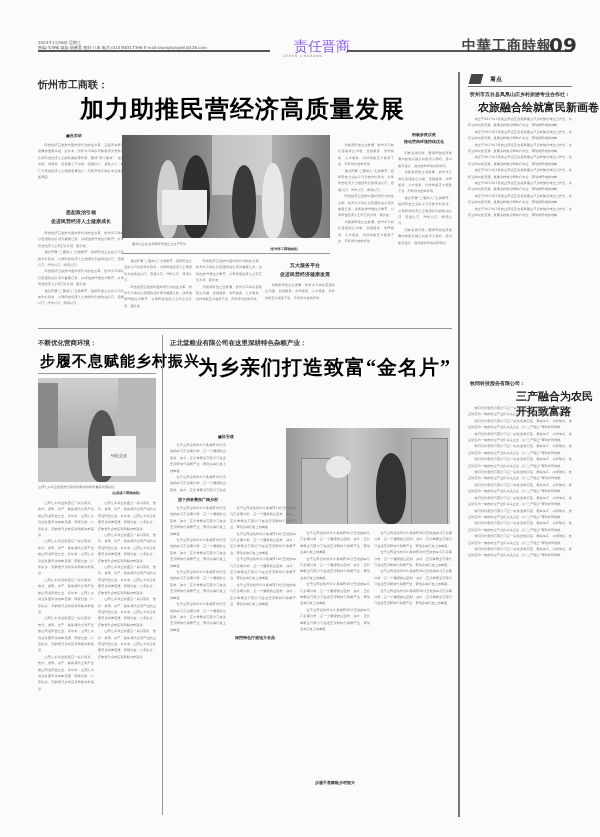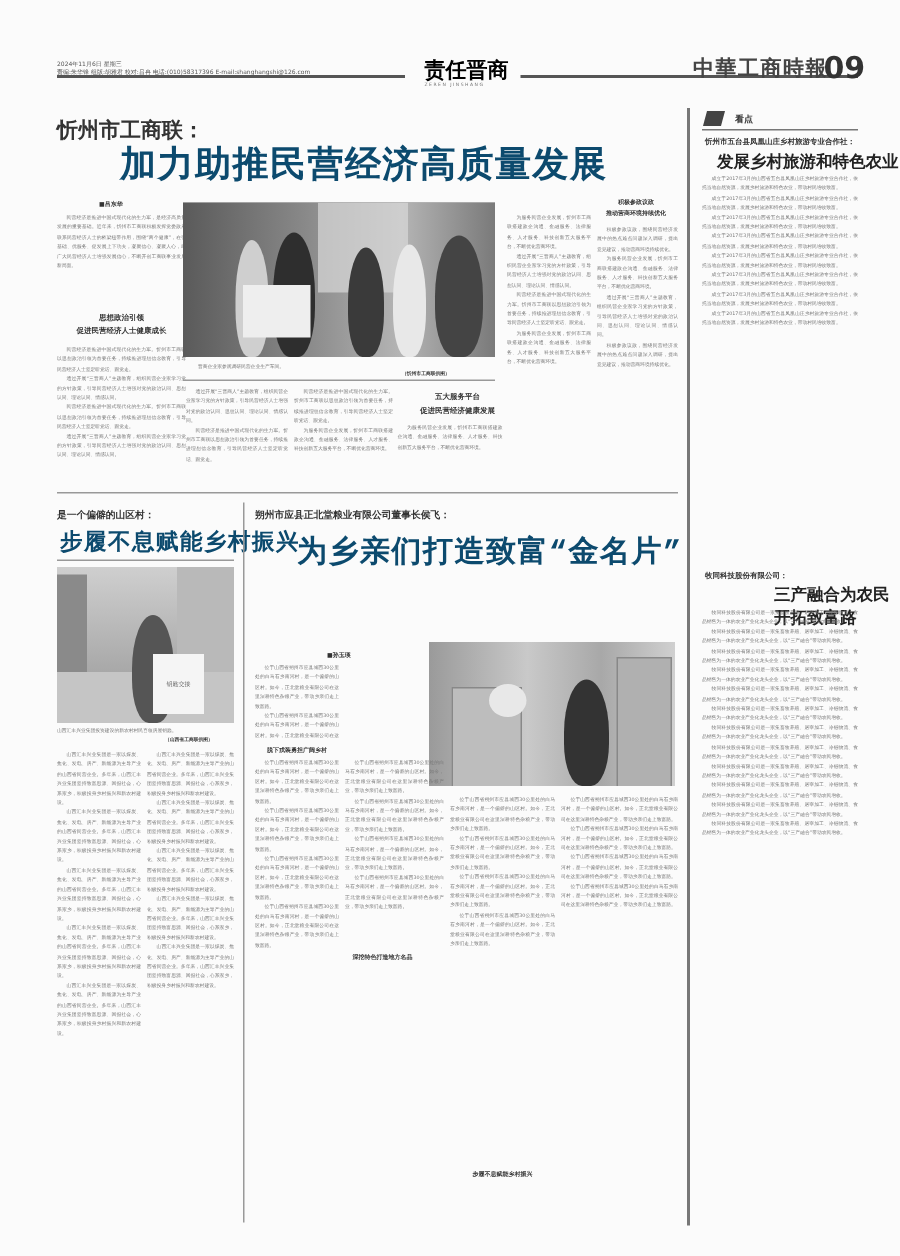--- a/index.html
+++ b/index.html
@@ -1,26 +1,26 @@
 <!DOCTYPE html>
 <html><head>
 <meta charset="utf-8">
 <style>
   html,body{margin:0;padding:0;background:#fbfbfb;}
   body{width:600px;height:837px;position:relative;overflow:hidden;font-family:"DejaVu Sans",sans-serif;color:#222;}
   .abs{position:absolute;}
   .meta{left:38px;font-size:4px;color:#555;white-space:nowrap;}
   .rule-top{left:38px;top:50px;width:232px;height:2px;background:#555;}
   .rule-top2{left:347px;top:50px;width:225px;height:2px;background:#555;}
-  .brand{left:283px;top:38px;font-size:14px;font-weight:bold;color:#000000;letter-spacing:0;}
+  .brand{left:294px;top:38px;font-size:14px;font-weight:normal;color:#8b5cf6;letter-spacing:0;}
   .brand-sub{left:283px;top:54px;font-size:3px;color:#777;letter-spacing:1px;}
   .paper-name{left:462px;top:37px;font-size:14px;font-weight:bold;color:#444;letter-spacing:1px;}
   .page-num{left:549px;top:33px;font-size:20px;font-weight:bold;color:#333;}
-  .kicker{font-size:14px;font-weight:bold;color:#333;}
-  .headline{font-family:Liberation Mono, monospace;font-weight:bold;color:#0c4a6e;letter-spacing:1px;}
+  .kicker{font-size:10px;font-weight:bold;color:#333;}
+  .headline{font-family:Liberation Serif, serif;font-weight:bold;color:#000000;letter-spacing:1px;}
   .col{font-size:3.2px;line-height:6.4px;color:#777;text-align:justify;overflow:hidden;}
   .col p{margin:0 0 0 0;text-indent:2em;}
   .sub{font-size:5px;font-weight:bold;color:#333;text-align:center;line-height:9px;}
   .byline{font-size:4px;font-weight:bold;color:#333;}
   .photo{background:#6f6f6f;overflow:hidden;}
   .caption{font-size:3.2px;line-height:6px;color:#777;}
   .vline{width:1px;background:#999;}
   .hline{height:1px;background:#999;}
   .sidebox-label{font-size:6px;font-weight:bold;color:#333;}
   .side-kicker{font-size:5.5px;font-weight:bold;color:#333;}
@@ -93,21 +93,21 @@
 推动营商环境持续优化</span></div>
 <div class="abs col" style="left:398px;top:150px;width:54px;height:174px;">
     <p>积极参政议政，围绕民营经济发展中的热点难点问题深入调研，提出意见建议，推动营商环境持续优化。</p>
     <p>为服务民营企业发展，忻州市工商联搭建政企沟通、金融服务、法律服务、人才服务、科技创新五大服务平台，不断优化营商环境。</p>
     <p>通过开展“三晋商人”主题教育，组织民营企业家学习党的方针政策，引导民营经济人士增强对党的政治认同、思想认同、理论认同、情感认同。</p>
     <p>积极参政议政，围绕民营经济发展中的热点难点问题深入调研，提出意见建议，推动营商环境持续优化。</p>
   </div>
 
 <div class="abs hline" style="left:38px;top:328px;width:414px;"></div>
 
-<div class="abs kicker" style="left:38px;top:339px;font-size:6.5px;">是一个偏僻的山区村：</div>
+<div class="abs kicker" style="left:38px;top:339px;font-size:6.5px;">不断优化营商环境：</div>
 <div class="abs headline" style="left:40px;top:352px;font-size:15px;">步履不息赋能乡村振兴</div>
 <div class="abs hline" style="left:38px;top:373px;width:118px;"></div>
 
 <div class="abs photo" style="left:38px;top:378px;width:118px;height:104px;">
   <div class="abs" style="left:0;top:0;width:118px;height:70px;background:linear-gradient(180deg,#cfcfcf,#a8a8a8);"></div>
   <div class="abs" style="left:0;top:5px;width:20px;height:65px;background:#8a8a8a;"></div>
   <div class="abs" style="left:80px;top:0;width:38px;height:70px;background:#b9b9b9;"></div>
   <div class="abs" style="left:0;top:70px;width:118px;height:34px;background:#c5c5c5;"></div>
   <div class="fig" style="left:50px;top:32px;width:28px;height:72px;background:#555;"></div>
   <div class="abs" style="left:64px;top:58px;width:34px;height:40px;background:#f5f5f5;font-size:4px;color:#666;text-align:center;line-height:40px;">钥匙交接</div>
@@ -124,21 +124,21 @@
 <div class="abs col" style="left:98px;top:500px;width:58px;height:312px;">
     <p>山西汇丰兴业集团是一家以煤炭、焦化、发电、房产、新能源为主导产业的山西省民营企业。多年来，山西汇丰兴业集团坚持致富思源、回报社会，心系家乡，积极投身乡村振兴和新农村建设。</p>
     <p>山西汇丰兴业集团是一家以煤炭、焦化、发电、房产、新能源为主导产业的山西省民营企业。多年来，山西汇丰兴业集团坚持致富思源、回报社会，心系家乡，积极投身乡村振兴和新农村建设。</p>
     <p>山西汇丰兴业集团是一家以煤炭、焦化、发电、房产、新能源为主导产业的山西省民营企业。多年来，山西汇丰兴业集团坚持致富思源、回报社会，心系家乡，积极投身乡村振兴和新农村建设。</p>
     <p>山西汇丰兴业集团是一家以煤炭、焦化、发电、房产、新能源为主导产业的山西省民营企业。多年来，山西汇丰兴业集团坚持致富思源、回报社会，心系家乡，积极投身乡村振兴和新农村建设。</p>
     <p>山西汇丰兴业集团是一家以煤炭、焦化、发电、房产、新能源为主导产业的山西省民营企业。多年来，山西汇丰兴业集团坚持致富思源、回报社会，心系家乡，积极投身乡村振兴和新农村建设。</p>
   </div>
 
 <div class="abs vline" style="left:162px;top:335px;height:480px;"></div>
 
-<div class="abs kicker" style="left:170px;top:339px;font-size:6.5px;">朔州市应县正北堂粮业有限公司董事长侯飞：</div>
+<div class="abs kicker" style="left:170px;top:339px;font-size:6.5px;">正北堂粮业有限公司在这里深耕特色杂粮产业：</div>
 <div class="abs headline" style="left:198px;top:354px;font-size:20px;">为乡亲们打造致富“金名片”</div>
 
 <div class="abs byline" style="left:218px;top:434px;">■孙玉瑛</div>
 <div class="abs col" style="left:170px;top:442px;width:56px;height:50px;">
     <p>位于山西省朔州市应县城西30公里处的白马石乡南河村，是一个偏僻的山区村。如今，正北堂粮业有限公司在这里深耕特色杂粮产业，带动乡亲们走上致富路。</p>
     <p>位于山西省朔州市应县城西30公里处的白马石乡南河村，是一个偏僻的山区村。如今，正北堂粮业有限公司在这里深耕特色杂粮产业，带动乡亲们走上致富路。</p>
   </div>
 <div class="abs sub" style="left:170px;top:495px;width:56px;font-size:4px;">脱下戎装勇担广阔乡村</div>
 <div class="abs col" style="left:170px;top:505px;width:56px;height:310px;">
     <p>位于山西省朔州市应县城西30公里处的白马石乡南河村，是一个偏僻的山区村。如今，正北堂粮业有限公司在这里深耕特色杂粮产业，带动乡亲们走上致富路。</p>
@@ -175,21 +175,21 @@
     <p>位于山西省朔州市应县城西30公里处的白马石乡南河村，是一个偏僻的山区村。如今，正北堂粮业有限公司在这里深耕特色杂粮产业，带动乡亲们走上致富路。</p>
     <p>位于山西省朔州市应县城西30公里处的白马石乡南河村，是一个偏僻的山区村。如今，正北堂粮业有限公司在这里深耕特色杂粮产业，带动乡亲们走上致富路。</p>
   </div>
 
 <div class="abs vline" style="left:458px;top:72px;height:745px;background:#777;width:2px;"></div>
 <div class="abs" style="left:470px;top:74px;width:12px;height:10px;background:#444;transform:skewX(-15deg);"></div>
 <div class="abs sidebox-label" style="left:490px;top:75px;">看点</div>
 <div class="abs hline" style="left:468px;top:86px;width:104px;background:#777;"></div>
 
 <div class="abs side-kicker" style="left:470px;top:91px;font-size:5px;">忻州市五台县凤凰山庄乡村旅游专业合作社：</div>
-<div class="abs side-head" style="left:478px;top:100px;">发展乡村旅游和特色农业</div>
+<div class="abs side-head" style="left:478px;top:100px;">农旅融合绘就富民新画卷</div>
 <div class="abs col" style="left:468px;top:116px;width:104px;height:258px;">
     <p>成立于2017年3月的山西省五台县凤凰山庄乡村旅游专业合作社，依托当地自然资源，发展乡村旅游和特色农业，带动村民增收致富。</p>
     <p>成立于2017年3月的山西省五台县凤凰山庄乡村旅游专业合作社，依托当地自然资源，发展乡村旅游和特色农业，带动村民增收致富。</p>
     <p>成立于2017年3月的山西省五台县凤凰山庄乡村旅游专业合作社，依托当地自然资源，发展乡村旅游和特色农业，带动村民增收致富。</p>
     <p>成立于2017年3月的山西省五台县凤凰山庄乡村旅游专业合作社，依托当地自然资源，发展乡村旅游和特色农业，带动村民增收致富。</p>
     <p>成立于2017年3月的山西省五台县凤凰山庄乡村旅游专业合作社，依托当地自然资源，发展乡村旅游和特色农业，带动村民增收致富。</p>
     <p>成立于2017年3月的山西省五台县凤凰山庄乡村旅游专业合作社，依托当地自然资源，发展乡村旅游和特色农业，带动村民增收致富。</p>
     <p>成立于2017年3月的山西省五台县凤凰山庄乡村旅游专业合作社，依托当地自然资源，发展乡村旅游和特色农业，带动村民增收致富。</p>
     <p>成立于2017年3月的山西省五台县凤凰山庄乡村旅游专业合作社，依托当地自然资源，发展乡村旅游和特色农业，带动村民增收致富。</p>
   </div>

